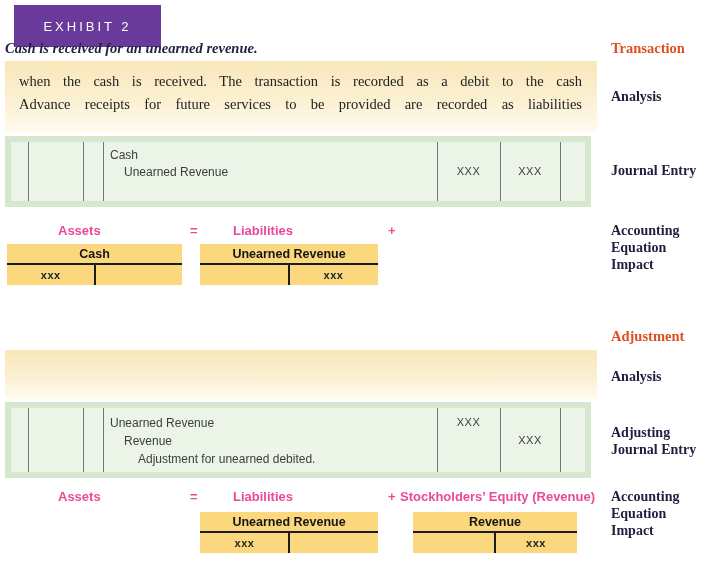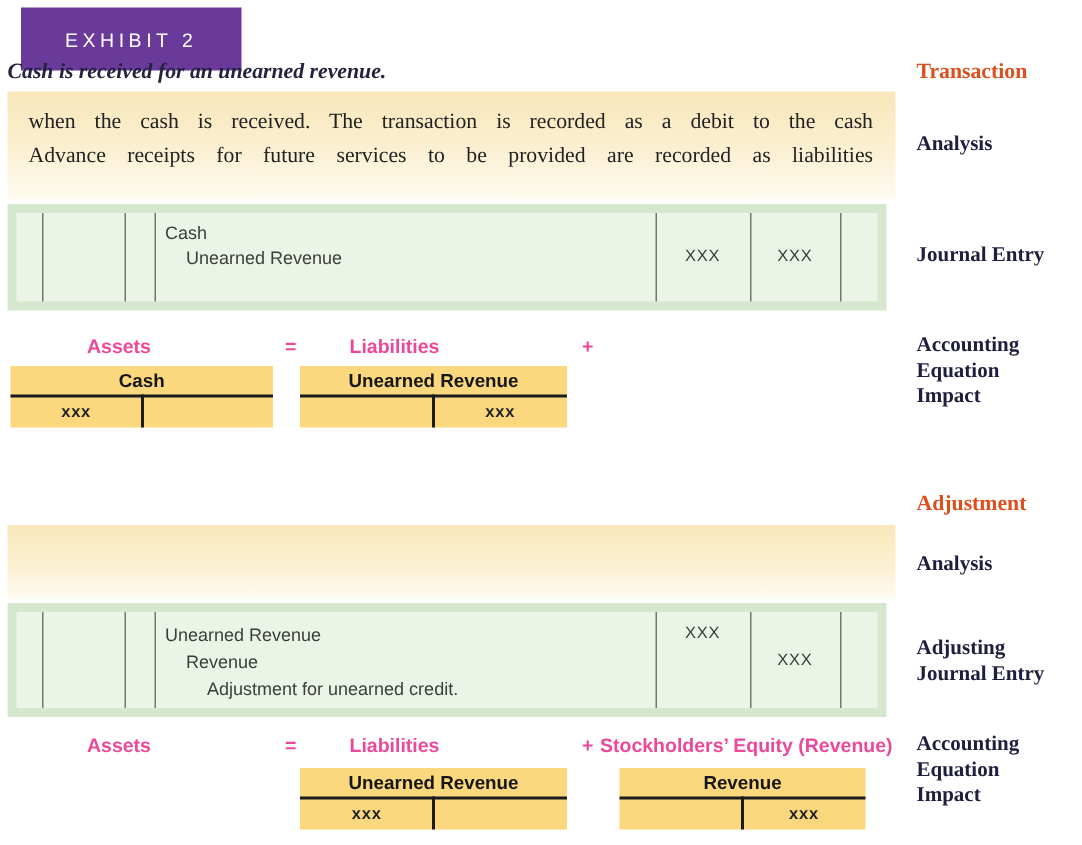--- a/index.html
+++ b/index.html
@@ -117,21 +117,21 @@
   <div class="jtable" style="top:402px;height:76px;">
     <div class="jinner">
       <div class="vrule" style="left:17px;"></div>
       <div class="vrule" style="left:72px;"></div>
       <div class="vrule" style="left:92px;"></div>
       <div class="vrule" style="left:426px;"></div>
       <div class="vrule" style="left:489px;"></div>
       <div class="vrule" style="left:549px;"></div>
       <div class="jtext" style="left:99px;top:8px;">Unearned Revenue</div>
       <div class="jtext" style="left:113px;top:26px;">Revenue</div>
-      <div class="jtext" style="left:127px;top:44px;">Adjustment for unearned credit.</div>
+      <div class="jtext" style="left:127px;top:44px;">Adjustment for unearned debited.</div>
       <div class="jxxx" style="left:426px;top:8px;width:63px;">XXX</div>
       <div class="jxxx" style="left:489px;top:26px;width:60px;">XXX</div>
     </div>
   </div>
   <div class="side" style="top:424px;">
     <div>Adjusting</div>
     <div>Journal Entry</div>
   </div>
 
   <div class="eqh" style="left:58px;top:489px;width:68px;">Assets</div>

